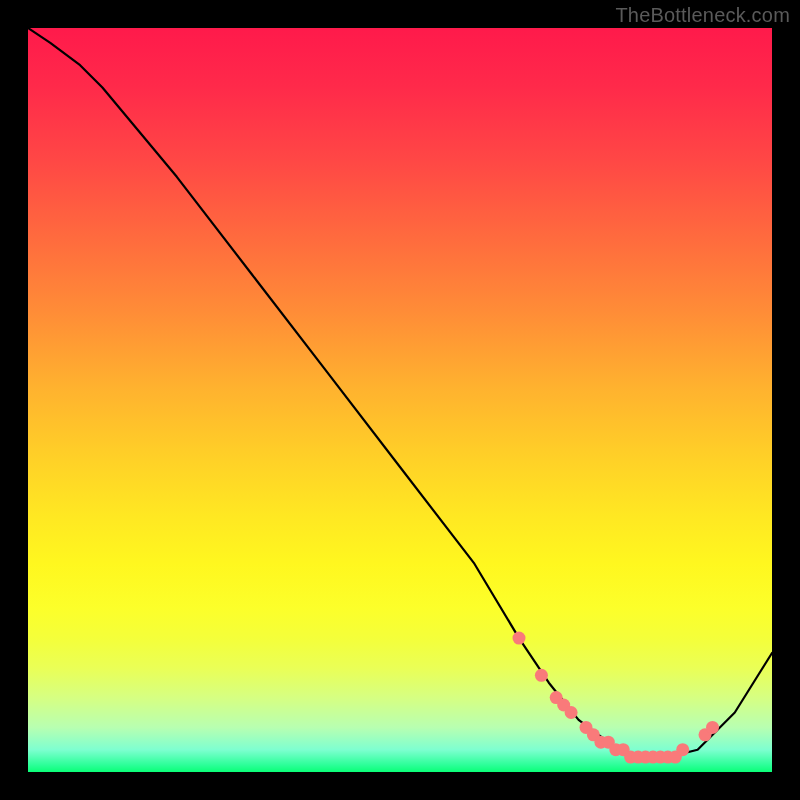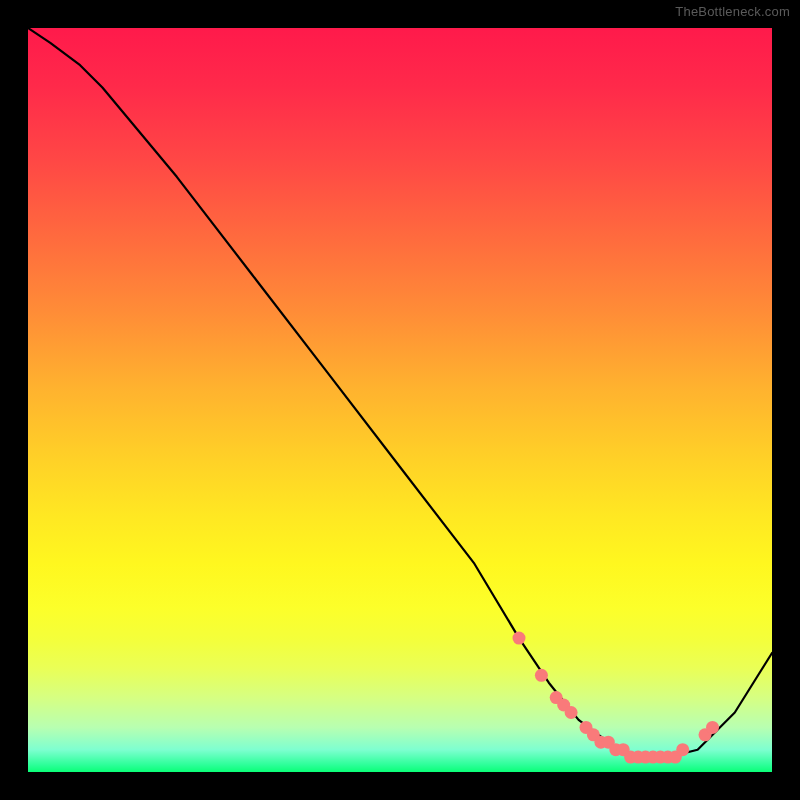--- a/index.html
+++ b/index.html
@@ -59,21 +59,21 @@
     top: 0;
     left: 0;
     width: 744px;
     height: 744px;
   }
   .watermark {
     position: absolute;
     top: 4px;
     right: 10px;
     color: #5a5a5a;
-    font-size: 13px;
+    font-size: 20px;
     font-weight: 500;
     letter-spacing: 0.2px;
     user-select: none;
   }
 </style>
 </head>
 <body>
 
 <div class="frame">
   <div class="plot">

